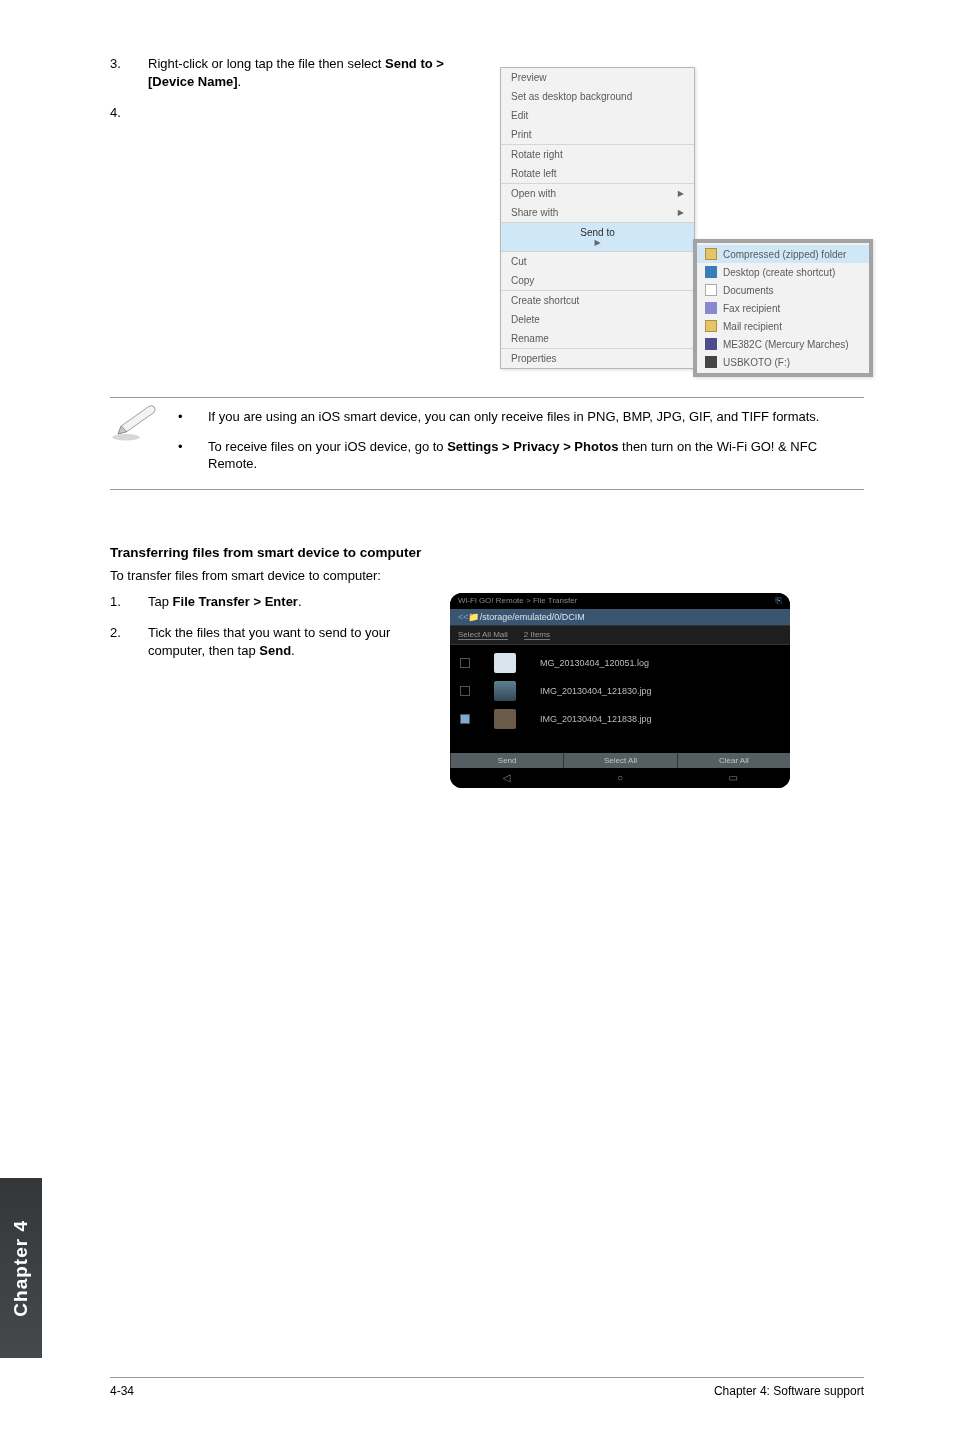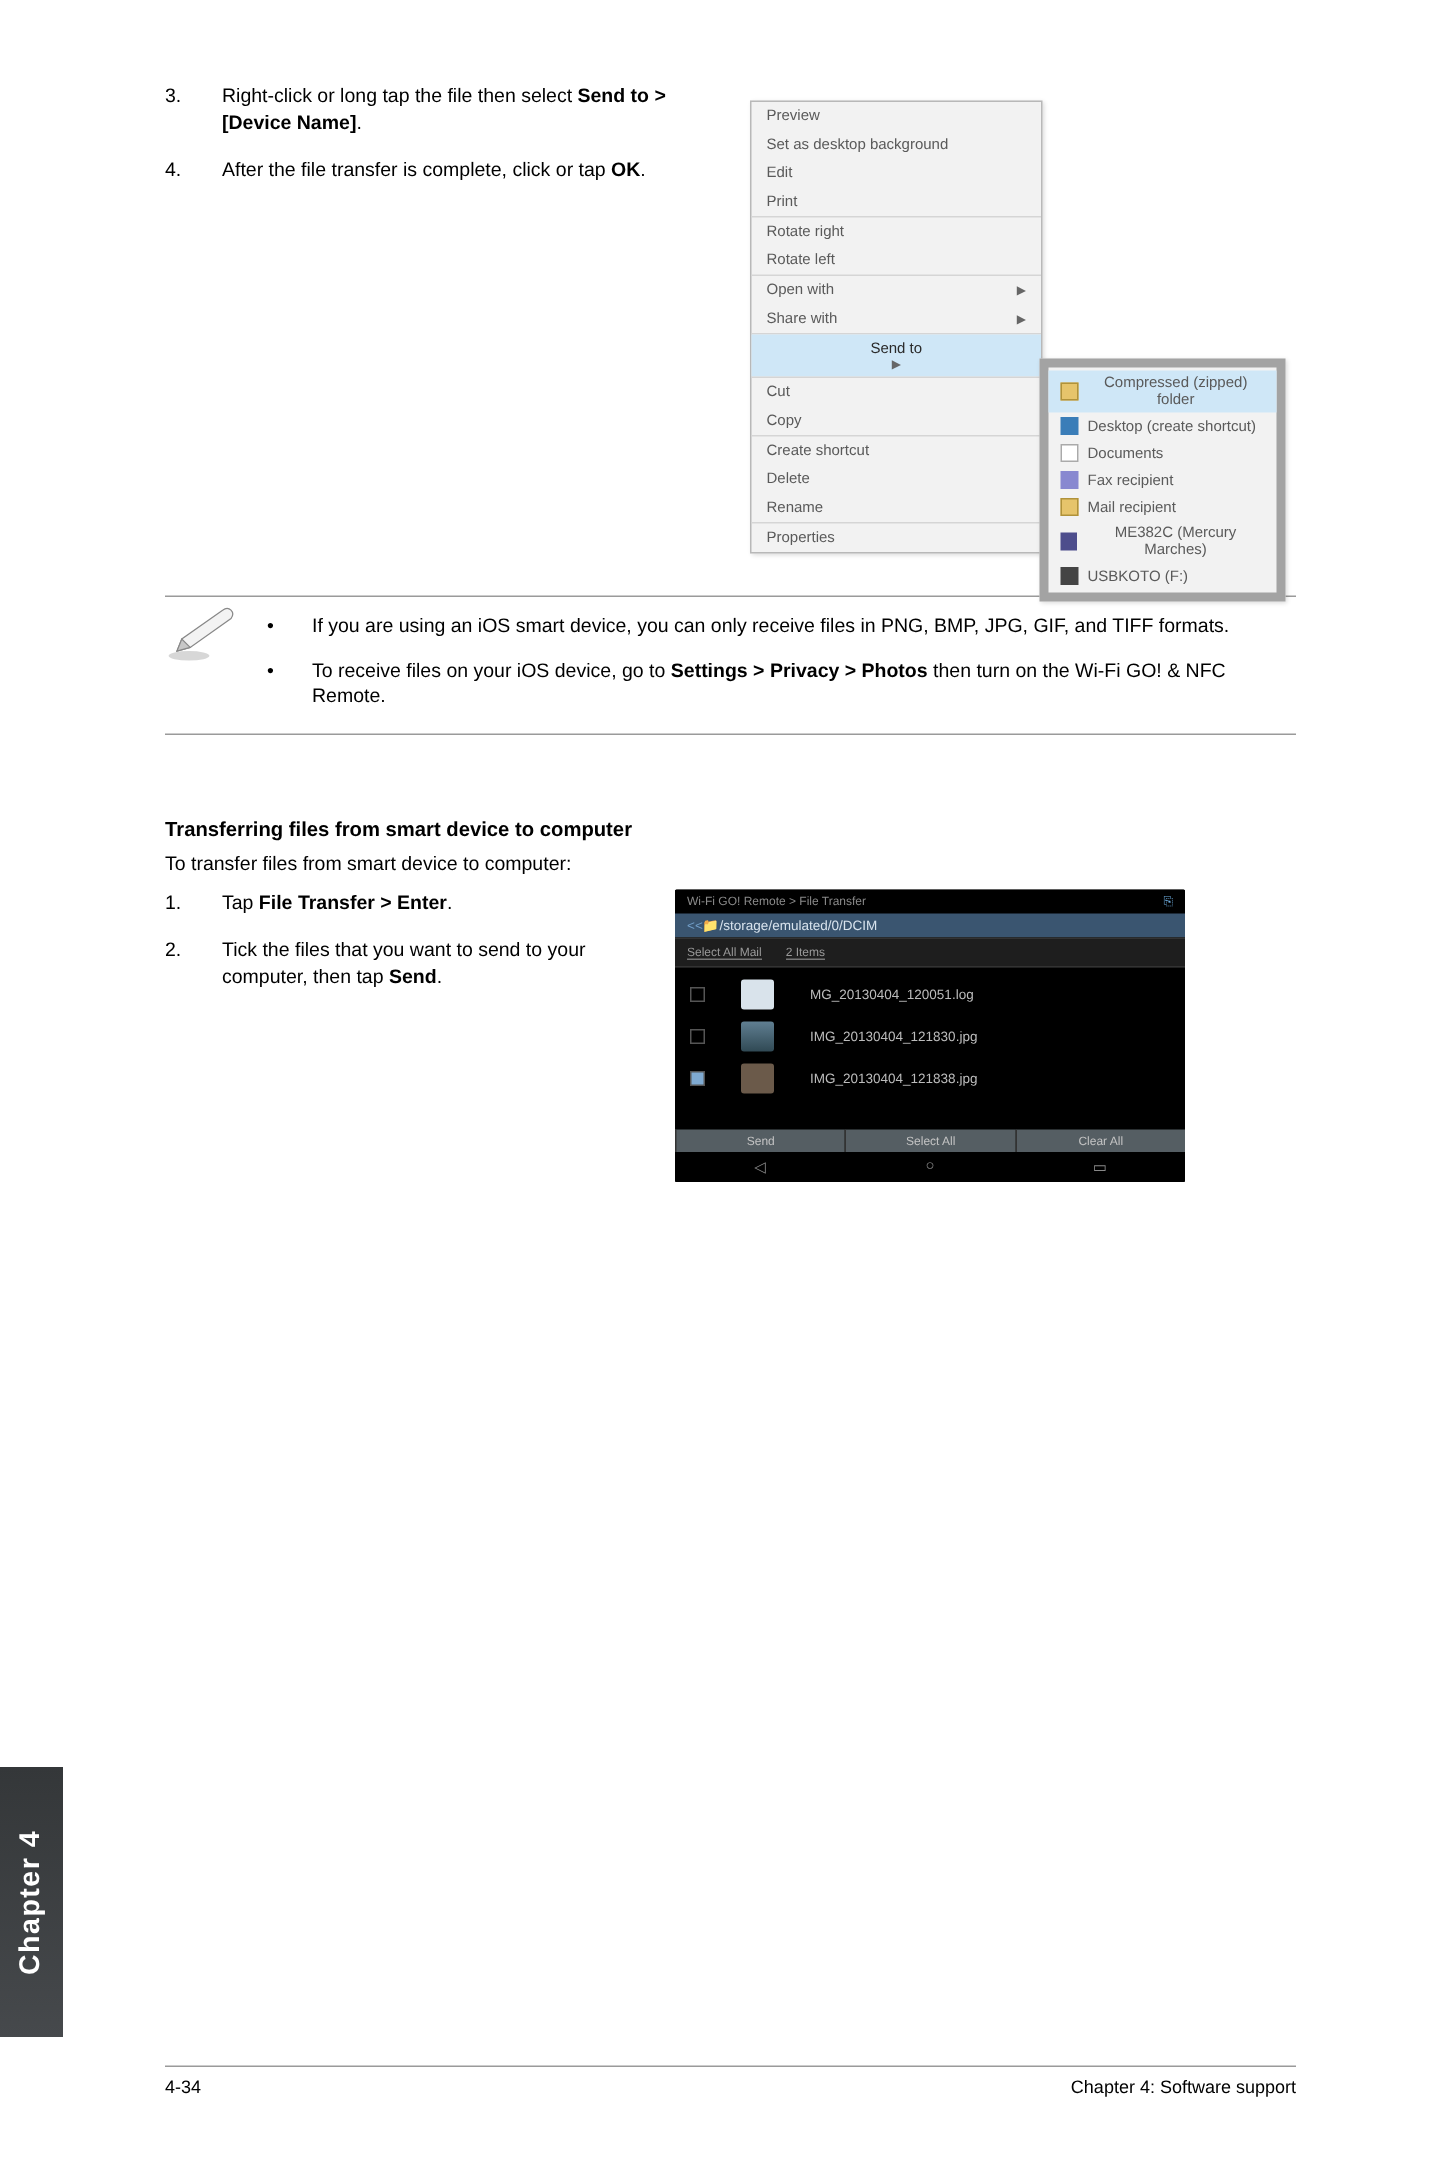--- a/index.html
+++ b/index.html
@@ -23,32 +23,32 @@
     ul.bullets li .dot { width: 30px; flex: 0 0 30px; }
     h3 { font-size: 13.5px; font-weight: bold; margin-top: 55px; margin-bottom: 8px; }
     .intro { margin-bottom: 10px; }
     .right-shot { margin-left: auto; }
     .ctx-menu { width: 195px; background: #f2f2f2; border: 1px solid #b8b8b8; font-size: 10px; color: #5a5a5a; box-shadow: 1px 1px 3px rgba(0,0,0,.15); }
     .ctx-item { padding: 4px 10px; border-bottom: none; display: flex; justify-content: space-between; align-items: center; }
     .ctx-div { border-top: 1px solid #d5d5d5; margin: 0; }
     .ctx-item.highlight { background: #cfe7f7; color: #2b2b2b; flex-direction: column; }
     .arrow-r { font-size: 8px; color: #666; }
     .sendto-wrap { position: relative; margin-top: 12px; }
-    .submenu { position: absolute; left: 193px; top: 172px; width: 164px; background: #f2f2f2; border: 6px solid #a3a3a3; font-size: 10px; color: #5a5a5a; padding: 2px 0; box-shadow: 1px 1px 3px rgba(0,0,0,.15); text-align: center; }
+    .submenu { position: absolute; left: 193px; top: 172px; width: 180px; background: #f2f2f2; border: 4px solid #a3a3a3; font-size: 10px; color: #5a5a5a; padding: 2px 0; box-shadow: 1px 1px 3px rgba(0,0,0,.15); text-align: center; }
     .sub-item { padding: 3px 8px; display: flex; align-items: center; gap: 6px; }
     .sub-item.hl { background: #cfe7f7; }
     .ico { width: 12px; height: 12px; display: inline-block; }
     .ico.fld { background: #e6c46b; border: 1px solid #b0923a; }
     .ico.desk { background: #3a7db8; }
     .ico.doc { background: #fff; border: 1px solid #aaa; }
     .ico.fax { background: #8888d0; }
     .ico.mail { background: #e6c46b; border: 1px solid #b0923a; }
     .ico.dev { background: #4d4d8c; }
     .ico.usb { background: #444; }
-    .mobile-shot { width: 340px; background: #000; border-radius: 1px; overflow: hidden; font-size: 9px; color: #aaa; }
+    .mobile-shot { width: 340px; background: #000; border-radius: 12px; overflow: hidden; font-size: 9px; color: #aaa; }
     .mobile-top { background: #3a5570; padding: 3px 8px; color: #d8e3ed; display: flex; justify-content: space-between; }
     .mobile-crumb { padding: 3px 8px; font-size: 8px; color: #8a8a8a; display: flex; gap: 6px; align-items: center; }
     .mobile-bc-arrow { color: #729fc9; }
     .mobile-dark-bar { background: #1e1e1e; padding: 4px 8px; font-size: 8px; color: #999; display: flex; gap: 10px; border-top: 1px solid #333; border-bottom: 1px solid #333; }
     .mobile-list { padding: 4px 8px 20px 8px; }
     .file-row { display: flex; align-items: center; gap: 24px; padding: 4px 2px; }
     .chk { width: 10px; height: 10px; border: 1px solid #555; display: inline-block; }
     .chk.on { background: #7faad1; }
     .thumb { width: 22px; height: 20px; background: #6b5a4a; border-radius: 2px; display: flex; align-items: center; justify-content: center; font-size: 10px; color: #333; }
     .thumb.folder { background: linear-gradient(#607f92,#304954); }
@@ -68,21 +68,20 @@
 
   <div class="content-col">
     <div class="left">
       <ol class="steps" id="steps-top">
           <li>
             <span class="num">3.</span>
             <span class="txt">Right-click or long tap the file then select <span class="bold">Send to &gt; [Device Name]</span>.</span>
           </li>
           <li>
             <span class="num">4.</span>
-            <span class="txt">After the file transfer is complete, click or tap <span class="bold">OK</span>.</span>
           </li>
         </ol>
     </div>
     <div class="right sendto-wrap">
       <div class="ctx-menu" id="ctx-menu">
           <div class="ctx-item">
             <span>Preview</span>
           </div>
           <div class="ctx-item">
             <span>Set as desktop background</span>

